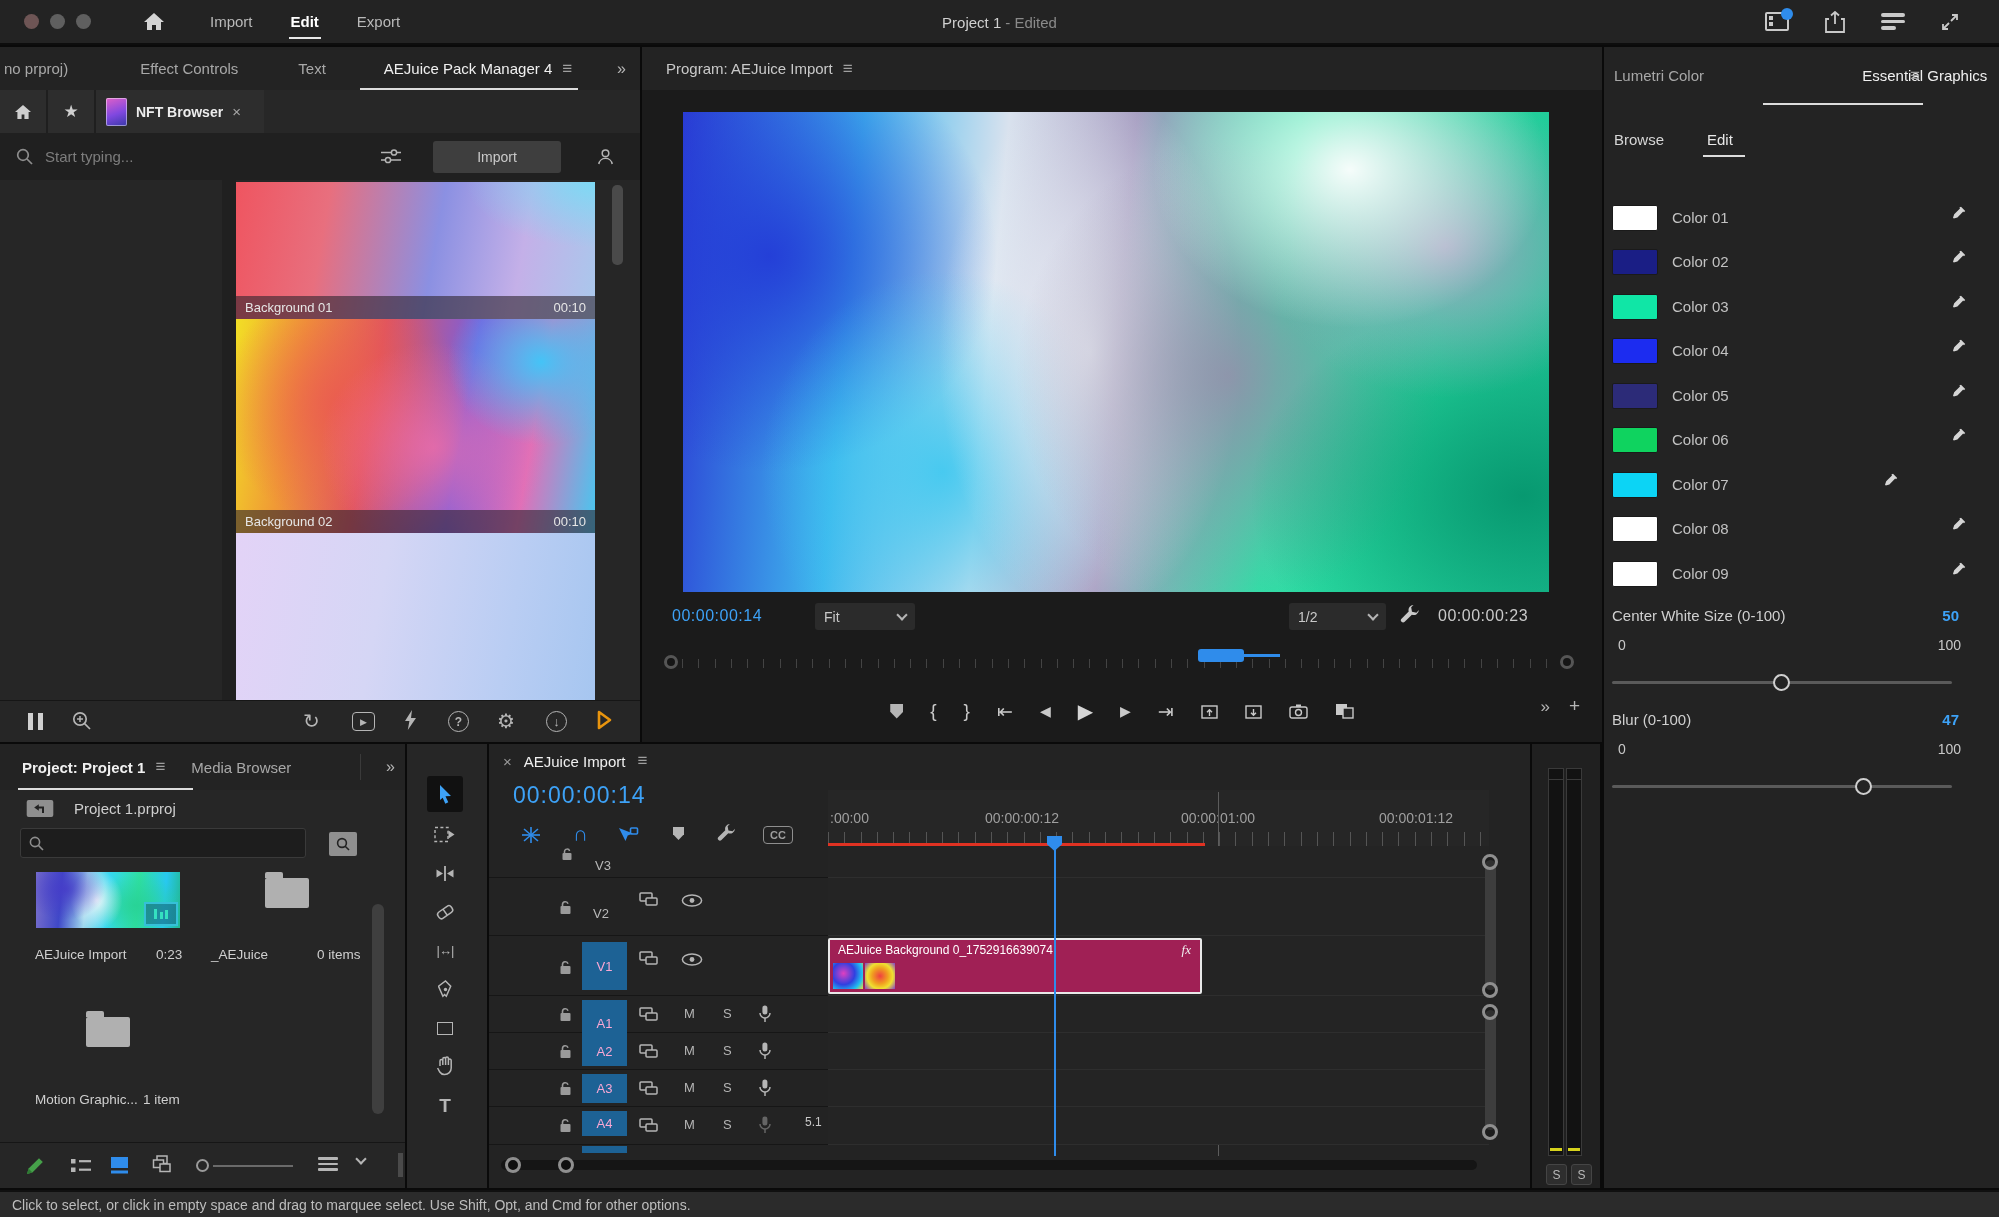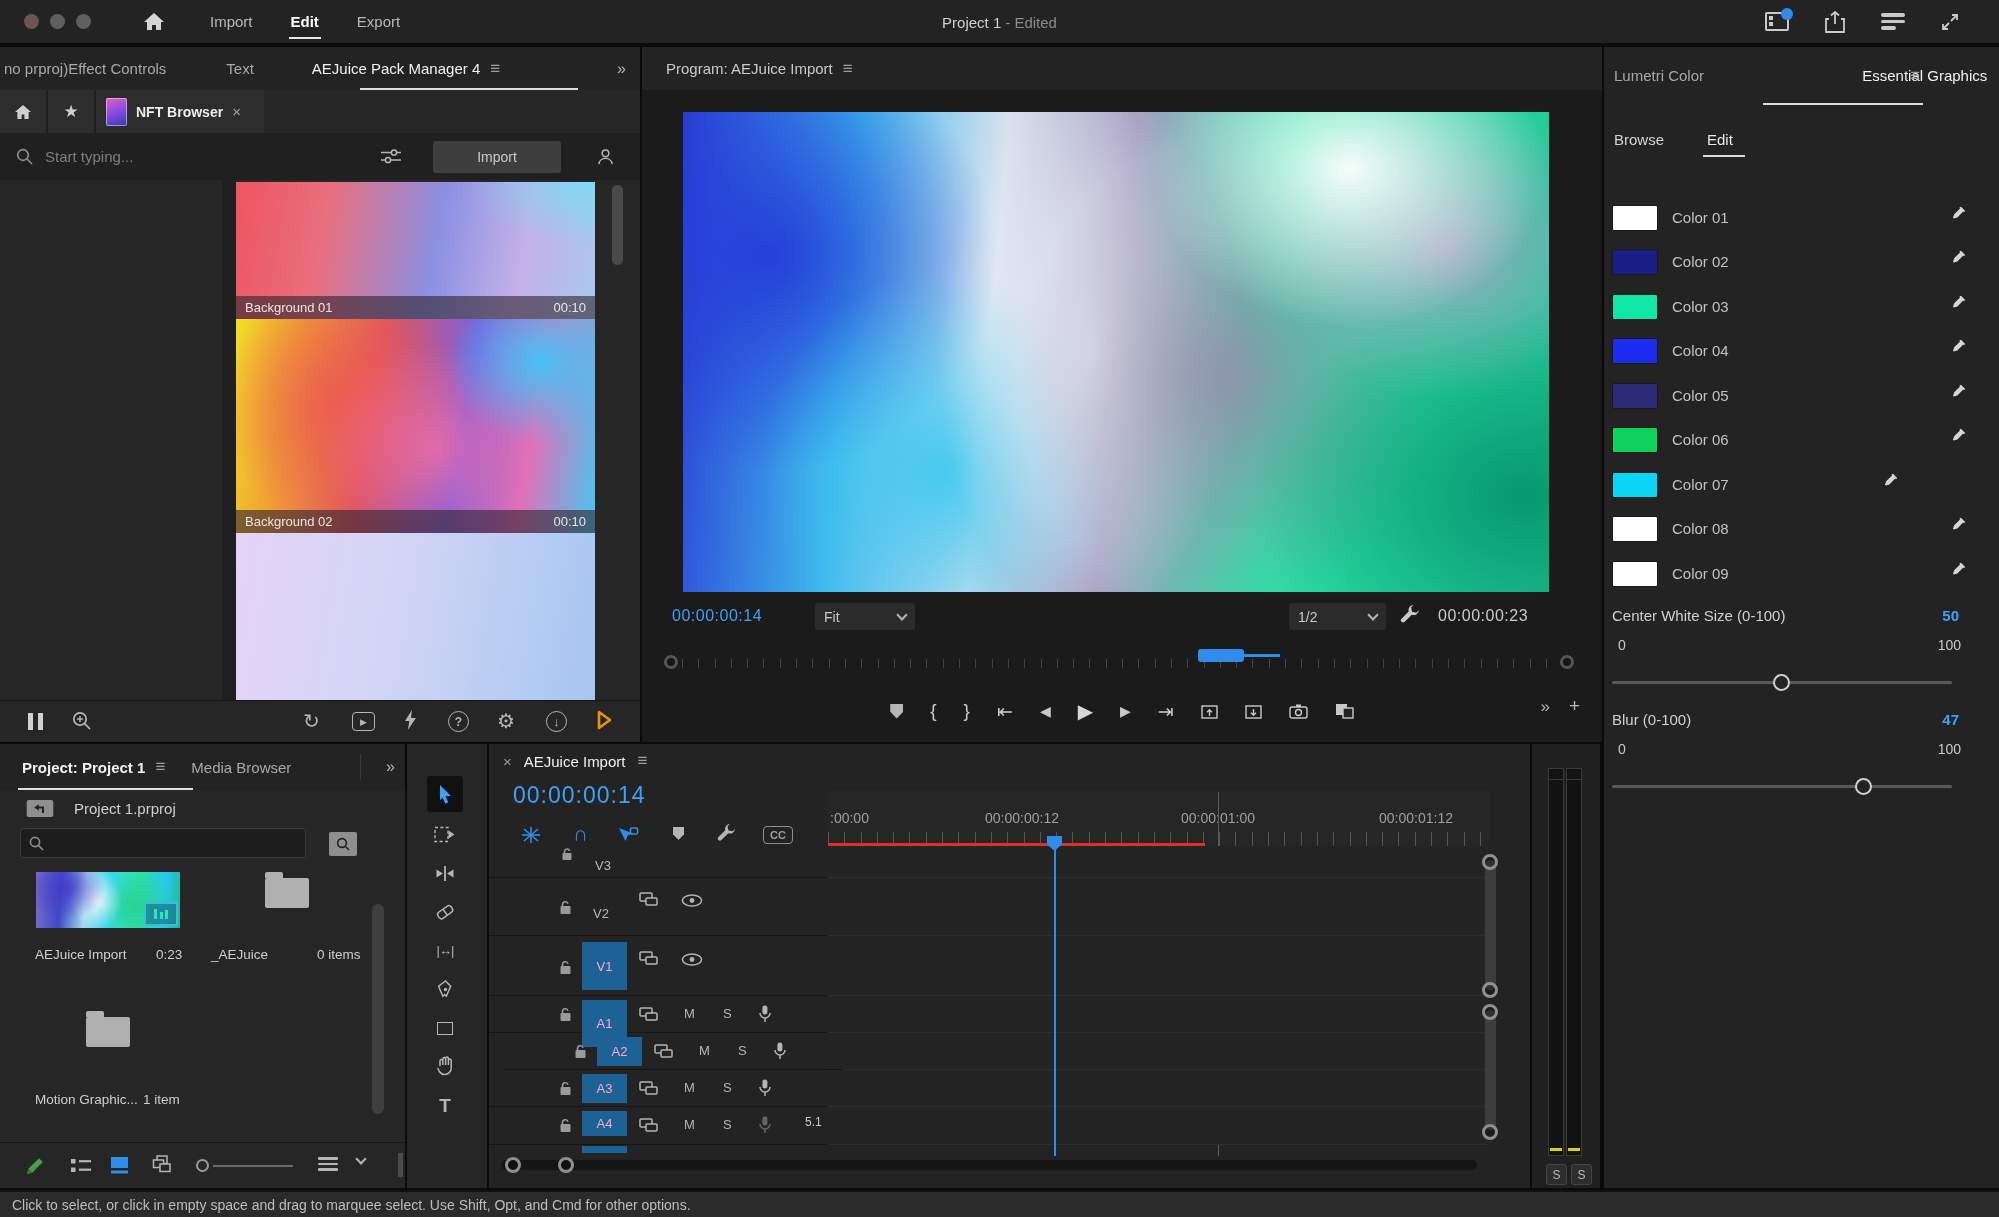--- a/index.html
+++ b/index.html
@@ -100,21 +100,21 @@
       <span class="ic">
         <svg width="18" height="18">
             <path d="M11 2h5v5M7 16H2v-5M16 2l-6 6M2 16l6-6" stroke="#c9c9c9" stroke-width="1.8" fill="none"></path>
           </svg>
       </span>
     </div>
   </div>
 
   <div class="panel abs" style="left:0;top:47px;width:640px;height:43px;display:flex;align-items:center">
     <span class="tabtxt" style="margin-left:4px">no prproj)</span>
-    <span class="tabtxt" style="">Effect Controls</span>
+    <span class="tabtxt" style="margin-left:72px">Effect Controls</span>
     <span class="tabtxt" style="margin-left:60px">Text</span>
     <span class="tabtxt active" style="margin-left:58px">AEJuice Pack Manager 4</span>
     <span class="hamb" style="margin-left:10px">≡</span>
     <span style="position:absolute;right:14px;font-size:16px;color:#b5b5b5">»</span>
     <span class="underbar" style="left:360px;bottom:0;width:218px"></span>
   </div>
 
   <div class="panel abs" style="left:0;top:90px;width:640px;height:652px;background:#262626">
 
     <div class="abs" style="left:0;top:0;width:640px;height:43px;background:#1f1f1f;display:flex">
@@ -668,21 +668,21 @@
       <span class="ms" style="position:absolute;left:234px;top:10px">S</span>
       <span class="ic" style="position:absolute;left:270px;top:9px">
           <svg width="12" height="18">
             <rect x="3.4" y="0.5" width="5" height="9" rx="2.5" fill="#b5b5b5"></rect>
             <path d="M1 8a5 5 0 0 0 10 0" fill="none" stroke="#b5b5b5" stroke-width="1.5"></path>
             <line x1="6" y1="13" x2="6" y2="17" stroke="#b5b5b5" stroke-width="1.5"></line>
           </svg>
         </span>
     </div>
 
-    <div class="abs" style="left:15px;top:289px;width:339px;height:37px;border-bottom:1px solid #161616">
+    <div class="abs" style="left:0;top:289px;width:339px;height:37px;border-bottom:1px solid #161616">
       <span class="ic" style="position:absolute;left:70px;top:11px">
           <svg width="13" height="15">
             <rect x="1.5" y="6" width="10" height="8" rx="1" fill="#9a9a9a"></rect>
             <path d="M3.5 6V4.4A2.8 2.8 0 0 1 9 3.8" fill="none" stroke="#9a9a9a" stroke-width="1.6"></path>
           </svg>
         </span>
       <span class="badge" style="position:absolute;left:93px;top:4px;width:45px;height:29px">A2</span>
       <span class="ic" style="position:absolute;left:150px;top:11px">
           <svg width="19" height="14">
             <rect x="1" y="1" width="12" height="8" rx="1" fill="none" stroke="#b5b5b5" stroke-width="1.5"></rect>
@@ -746,20 +746,26 @@
             <rect x="3.4" y="0.5" width="5" height="9" rx="2.5" fill="#b5b5b5"></rect>
             <path d="M1 8a5 5 0 0 0 10 0" fill="none" stroke="#b5b5b5" stroke-width="1.5"></path>
             <line x1="6" y1="13" x2="6" y2="17" stroke="#b5b5b5" stroke-width="1.5"></line>
           </svg>
         </span>
       <span style="position:absolute;left:316px;top:8px;font-size:12px;color:#c9c9c9">5.1</span>
     </div>
 
     <span class="abs" style="left:93px;top:402px;width:45px;height:7px;background:#1d6295"></span>
 
+    <div class="abs" style="left:339px;top:194px;width:374px;height:56px;background:#a02055;border:2px solid #e9e9e9;border-radius:2px">
+      <span class="cliplbl" style="position:absolute;left:8px;top:3px;right:30px">AEJuice Background 0_1752916639074</span>
+      <span style="position:absolute;right:9px;top:2px;font-style:italic;font-size:13px;color:#f0f0f0;font-family:'Liberation Serif',serif">fx</span>
+      <span style="position:absolute;left:3px;bottom:3px;width:30px;height:26px;background:radial-gradient(circle at 35% 40%,#e040c0,#3040e0 45%,#20c0f0 75%,#f0e030 100%)"></span>
+      <span style="position:absolute;left:35px;bottom:3px;width:30px;height:26px;background:radial-gradient(circle at 50% 50%,#f04040 0%,#f0a020 40%,#f0e030 65%,#8040d0 100%)"></span>
+    </div>
 
     <span class="abs" style="left:558px;top:92px;width:15px;height:15px;background:#2f8ceb;clip-path:polygon(0 0,100% 0,100% 55%,50% 100%,0 55%)"></span>
     <div class="abs" style="left:565px;top:104px;width:2px;height:308px;background:#2f8ceb"></div>
 
     <div class="abs" style="left:996px;top:116px;width:11px;height:130px;background:#3d3d3d;border-radius:6px"></div>
     <span class="abs ring" style="left:993px;top:110px;width:16px;height:16px"></span>
     <span class="abs ring" style="left:993px;top:238px;width:16px;height:16px"></span>
     <div class="abs" style="left:996px;top:266px;width:11px;height:120px;background:#3d3d3d;border-radius:6px"></div>
     <span class="abs ring" style="left:993px;top:260px;width:16px;height:16px"></span>
     <span class="abs ring" style="left:993px;top:380px;width:16px;height:16px"></span>

